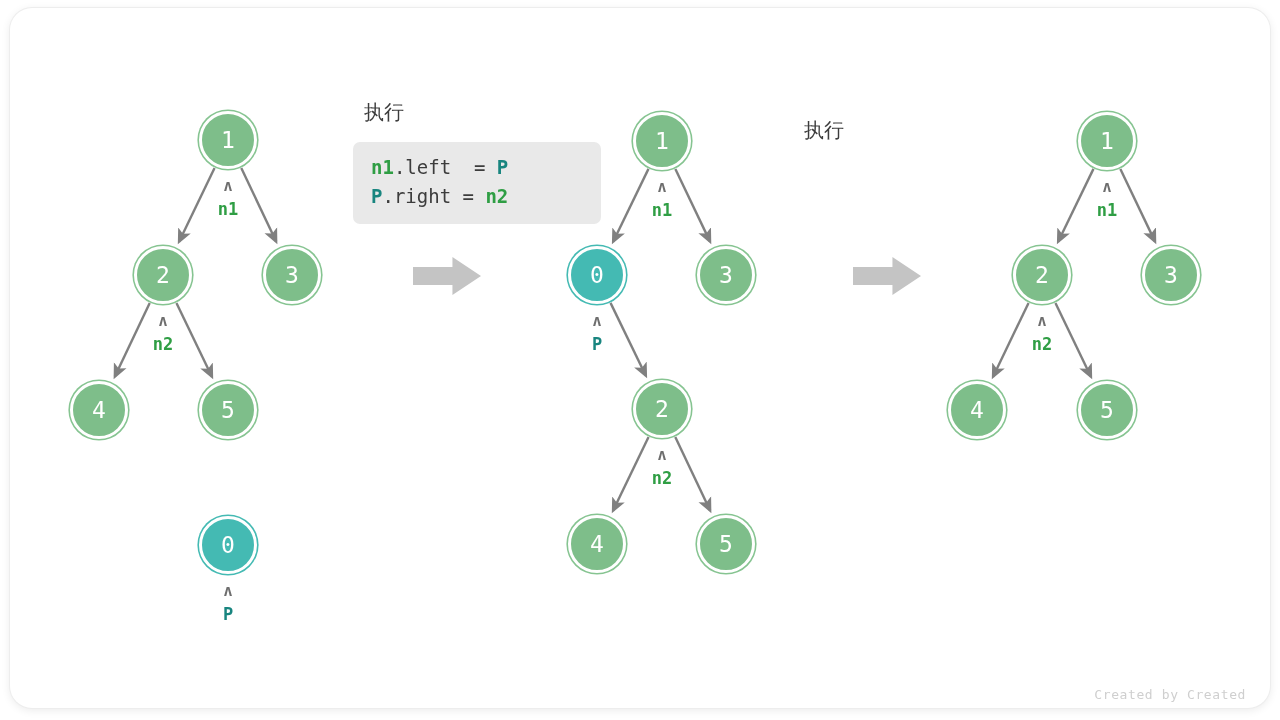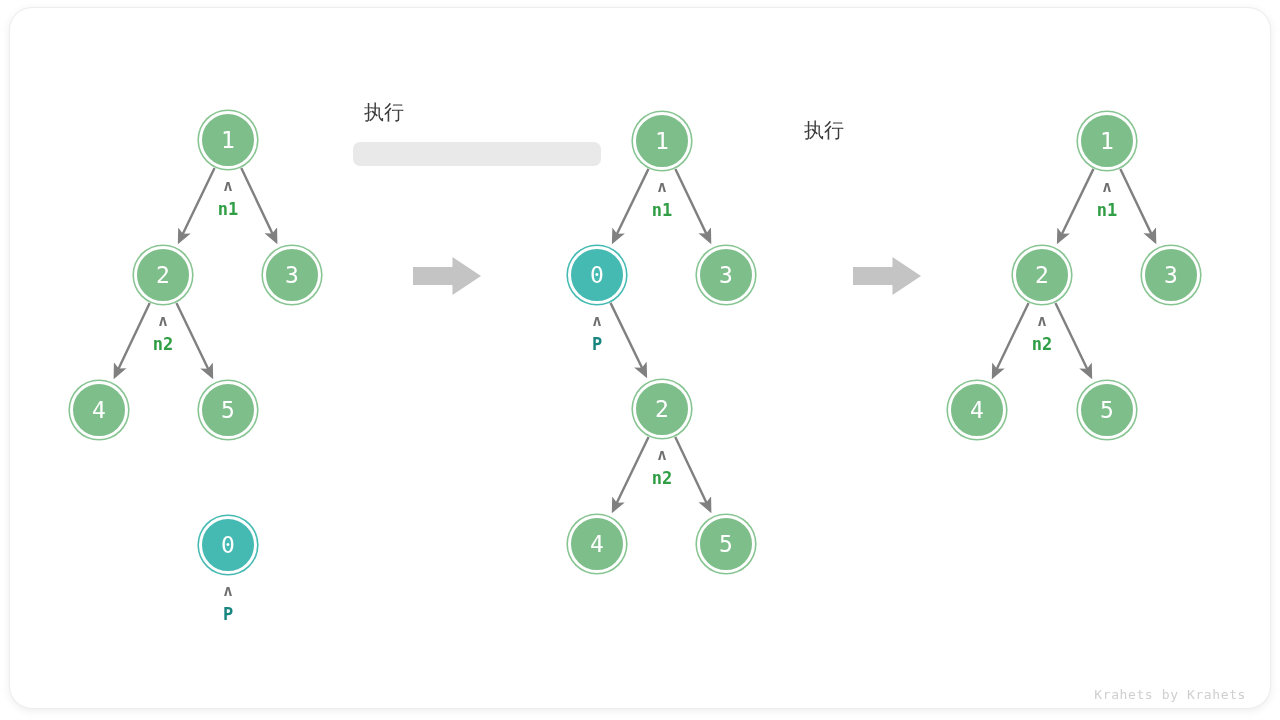--- a/index.html
+++ b/index.html
@@ -179,21 +179,21 @@
       </div>
       <div class="ptr" style="left: 118px; top: 315px;">
         <span class="caret">ʌ</span>
         <span class="pname">n2</span>
       </div>
       <div class="ptr" style="left: 183px; top: 585px;">
         <span class="caret">ʌ</span>
         <span class="pname teal">P</span>
       </div>
       <div class="caption" style="left: 364px; top: 100px;">执行</div>
-      <div class="codebox" style="left: 353px; top: 142px; width: 212px;"></div>
+      <div class="codebox" style="left: 353px; top: 142px; width: 212px;"><span class="ln"><span class="tok-g">n1</span><span class="tok-p">.left  = </span><span class="tok-t">P</span></span><span class="ln"><span class="tok-t">P</span><span class="tok-p">.right = </span><span class="tok-g">n2</span></span></div>
       <div class="node" style="left: 633px; top: 112px;">
         <span>1</span>
       </div>
       <div class="node accent" style="left: 568px; top: 246px;">
         <span>0</span>
       </div>
       <div class="node" style="left: 697px; top: 246px;">
         <span>3</span>
       </div>
       <div class="node" style="left: 633px; top: 380px;">
@@ -236,14 +236,14 @@
       <div class="ptr" style="left: 1062px; top: 181px;">
         <span class="caret">ʌ</span>
         <span class="pname">n1</span>
       </div>
       <div class="ptr" style="left: 997px; top: 315px;">
         <span class="caret">ʌ</span>
         <span class="pname">n2</span>
       </div>
     </div>
 
-  <div class="watermark">Krahets by Krahets</div>
+  <div class="watermark">Created by Created</div>
 </div>
 
 </body></html>

